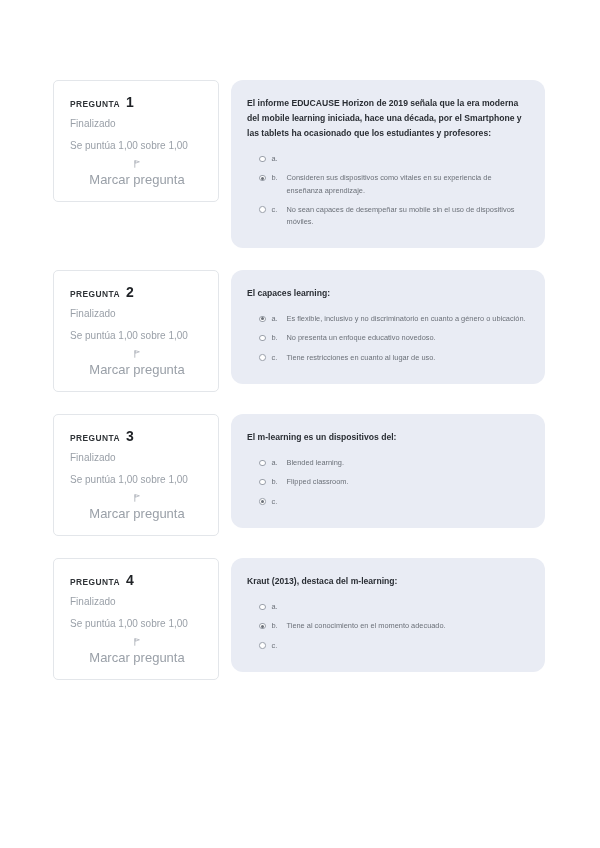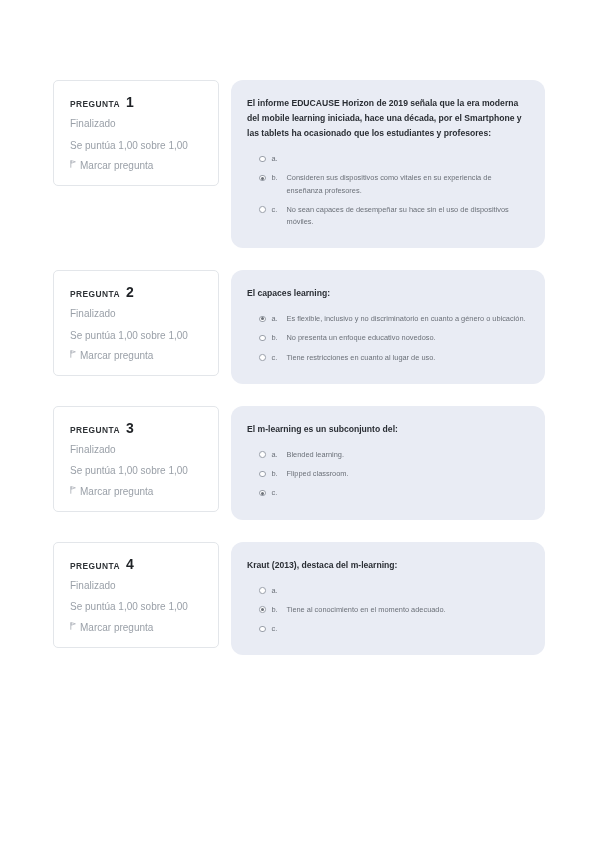--- a/index.html
+++ b/index.html
@@ -76,24 +76,26 @@
     font-size: 10px;
     color: #9aa0a8;
     line-height: 1.45;
     margin-bottom: 7px;
     white-space: nowrap;
   }
   .info-line:last-child { margin-bottom: 0; }
 
   .flag-row {
     display: flex;
+    align-items: center;
     gap: 4px;
-    font-size: 10px;
+    font-size: 13px;
     color: #9aa0a8;
     white-space: nowrap;
+    flex-direction: column;
   }
   .flag-icon {
     display: inline-block;
     width: 6px;
     height: 8px;
     position: relative;
     flex: 0 0 auto;
   }
   .flag-icon svg { display: block; }
 
@@ -195,26 +197,26 @@
         <div class="content-panel">
           <p class="q-stem">El informe EDUCAUSE Horizon de 2019 señala que la era moderna del mobile learning iniciada, hace una década, por el Smartphone y las tablets ha ocasionado que los estudiantes y profesores:</p>
           <ul class="options">
             <li class="option">
               <span class="radio"></span>
               <span class="opt-letter">a.</span>
             </li>
             <li class="option">
               <span class="radio checked"></span>
               <span class="opt-letter">b.</span>
-              <span class="opt-text">Consideren sus dispositivos como vitales en su experiencia de enseñanza profesores.</span>
+              <span class="opt-text">Consideren sus dispositivos como vitales en su experiencia de enseñanza aprendizaje.</span>
             </li>
             <li class="option">
               <span class="radio"></span>
               <span class="opt-letter">c.</span>
-              <span class="opt-text">No sean capaces de desempeñar su hace sin el uso de dispositivos móviles.</span>
+              <span class="opt-text">No sean capaces de desempeñar su mobile sin el uso de dispositivos móviles.</span>
             </li>
           </ul>
         </div>
       </div>
       <div class="question-block">
         <div class="info-card">
           <div class="info-head">
             <span class="lbl">PREGUNTA</span>
             <span class="num">2</span>
           </div>
@@ -263,21 +265,21 @@
             <span class="flag-icon">
               <svg width="6" height="8" viewBox="0 0 6 8" xmlns="http://www.w3.org/2000/svg">
                 <path d="M0.8 0.3 L0.8 7.7" stroke="#a6abb3" stroke-width="0.8" fill="none"></path>
                 <path d="M1.3 0.6 L5.4 1.8 L1.3 3.2 Z" fill="none" stroke="#a6abb3" stroke-width="0.7"></path>
               </svg>
             </span>
             <span>Marcar pregunta</span>
           </div>
         </div>
         <div class="content-panel">
-          <p class="q-stem">El m-learning es un subconjunto del:</p>
+          <p class="q-stem">El m-learning es un dispositivos del:</p>
           <ul class="options">
             <li class="option">
               <span class="radio"></span>
               <span class="opt-letter">a.</span>
               <span class="opt-text">Blended learning.</span>
             </li>
             <li class="option">
               <span class="radio"></span>
               <span class="opt-letter">b.</span>
               <span class="opt-text">Flipped classroom.</span>

